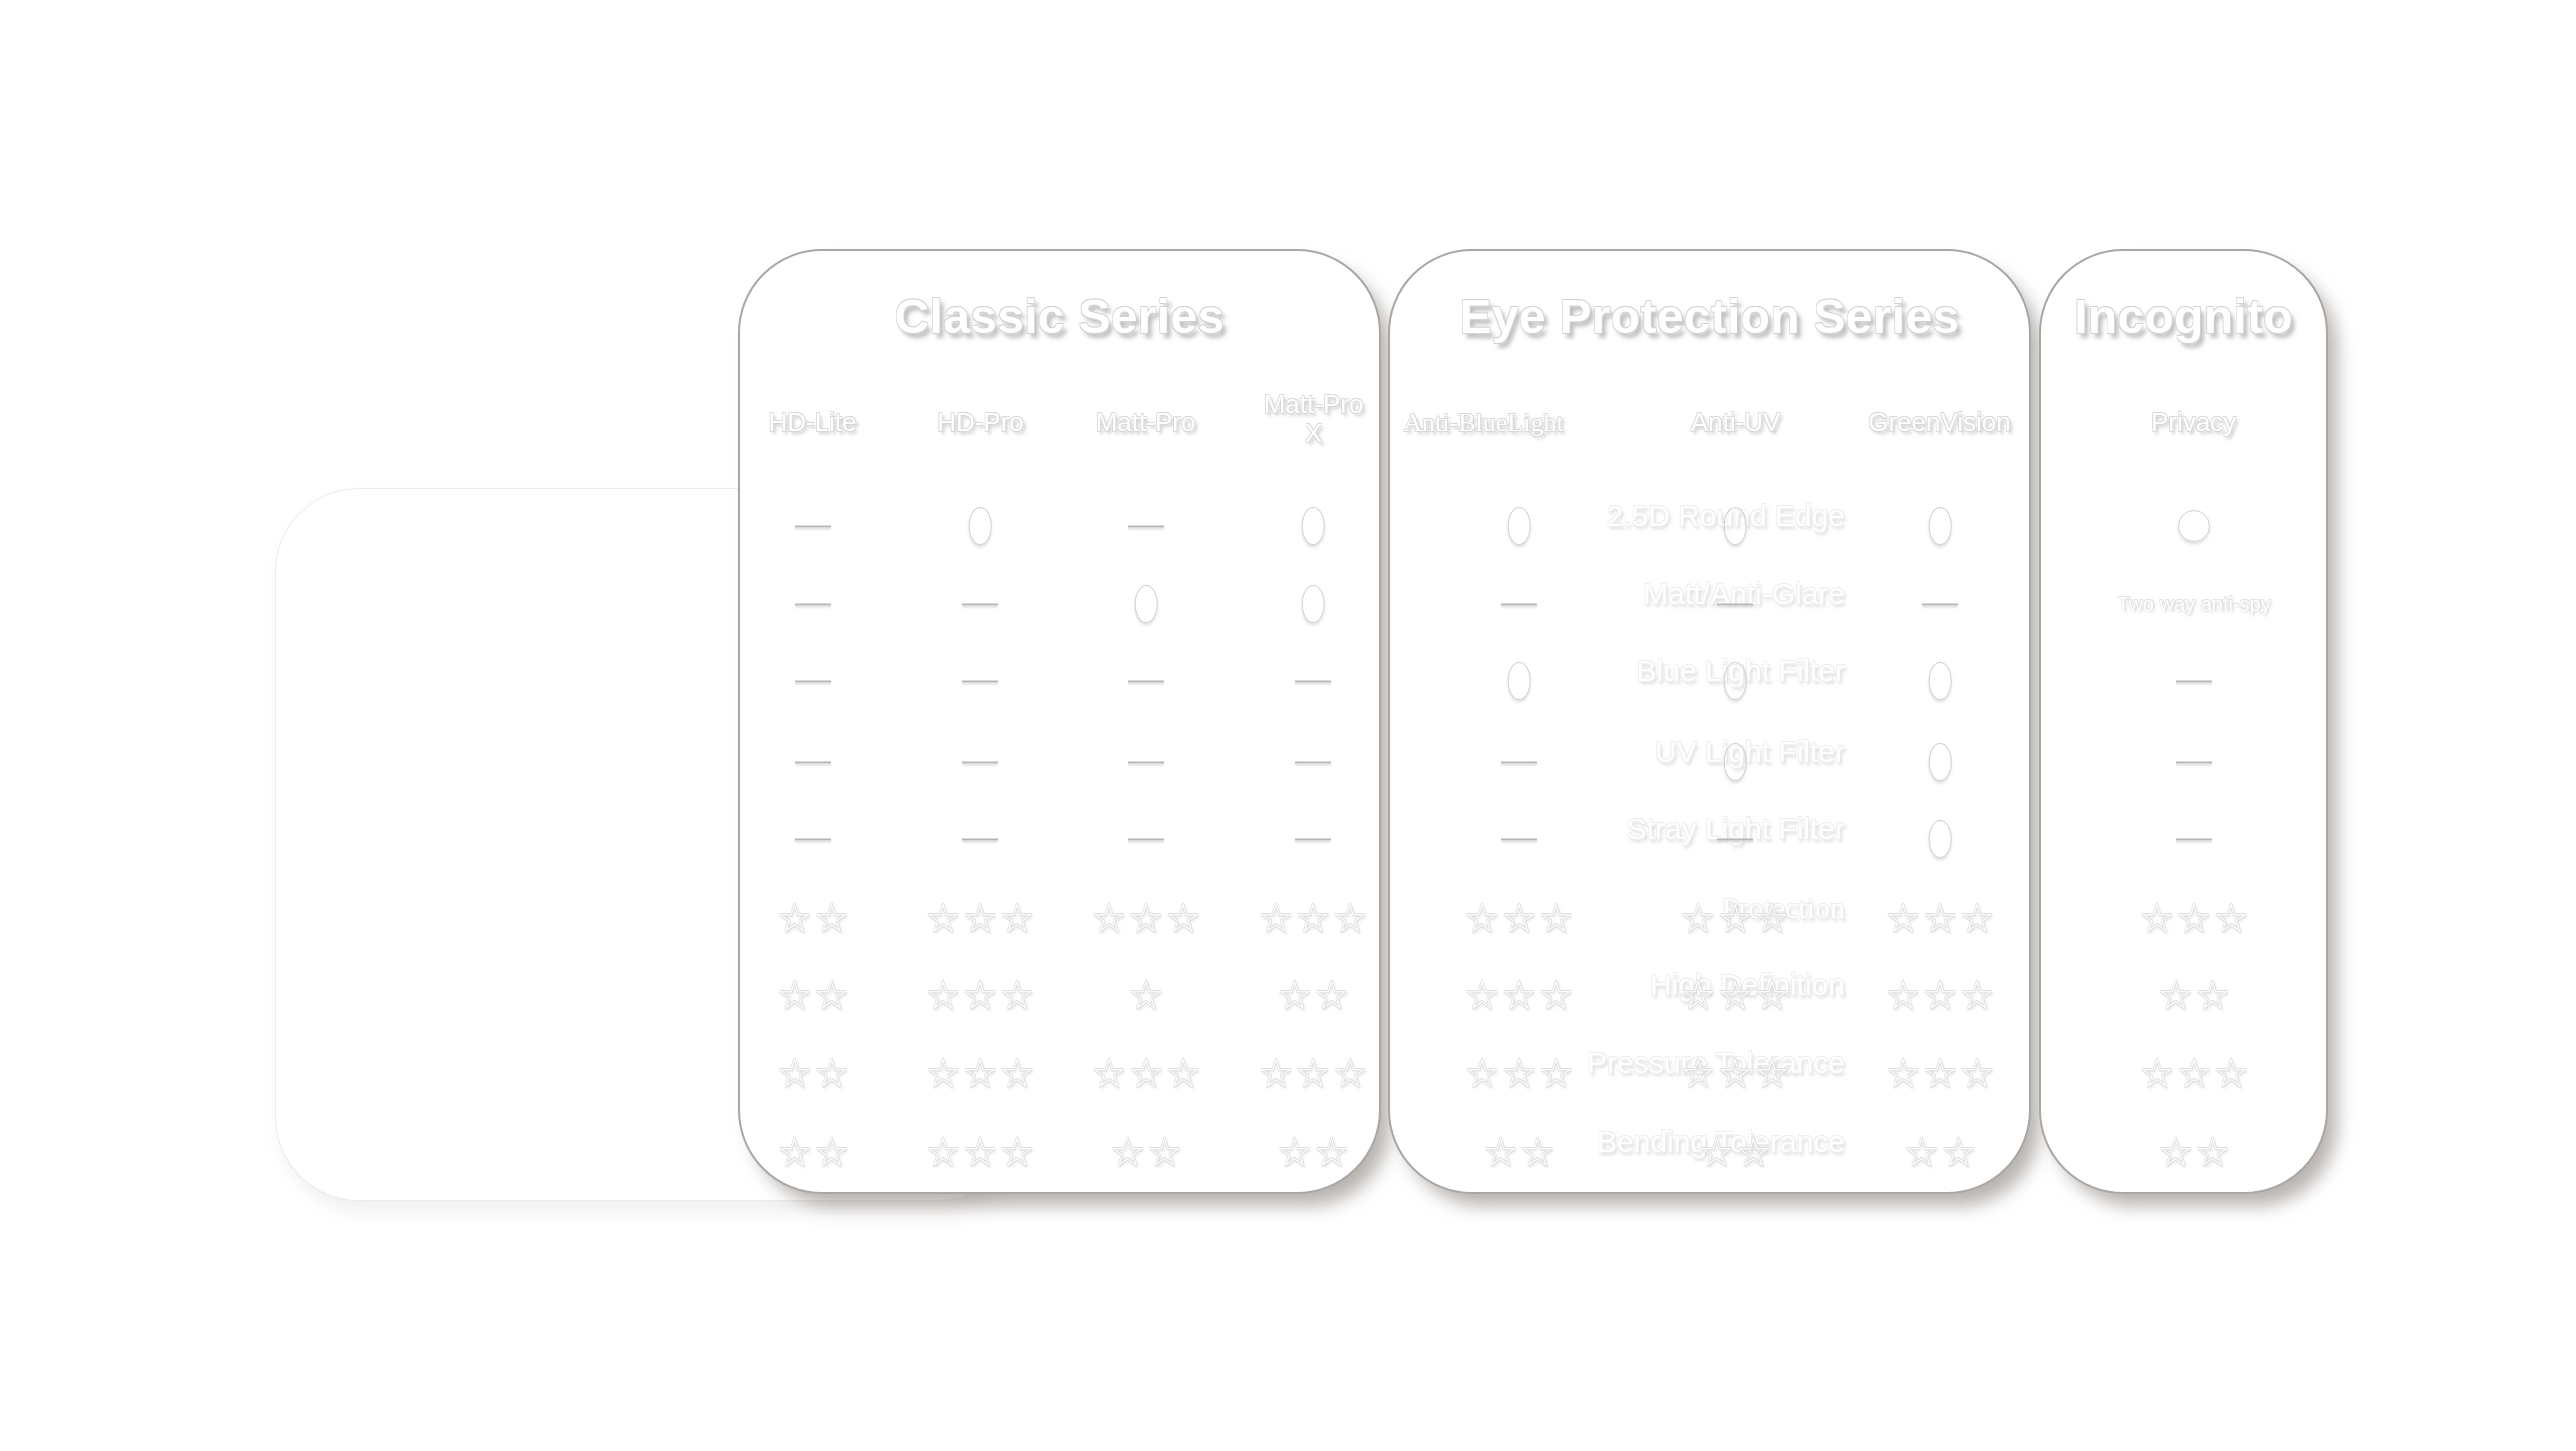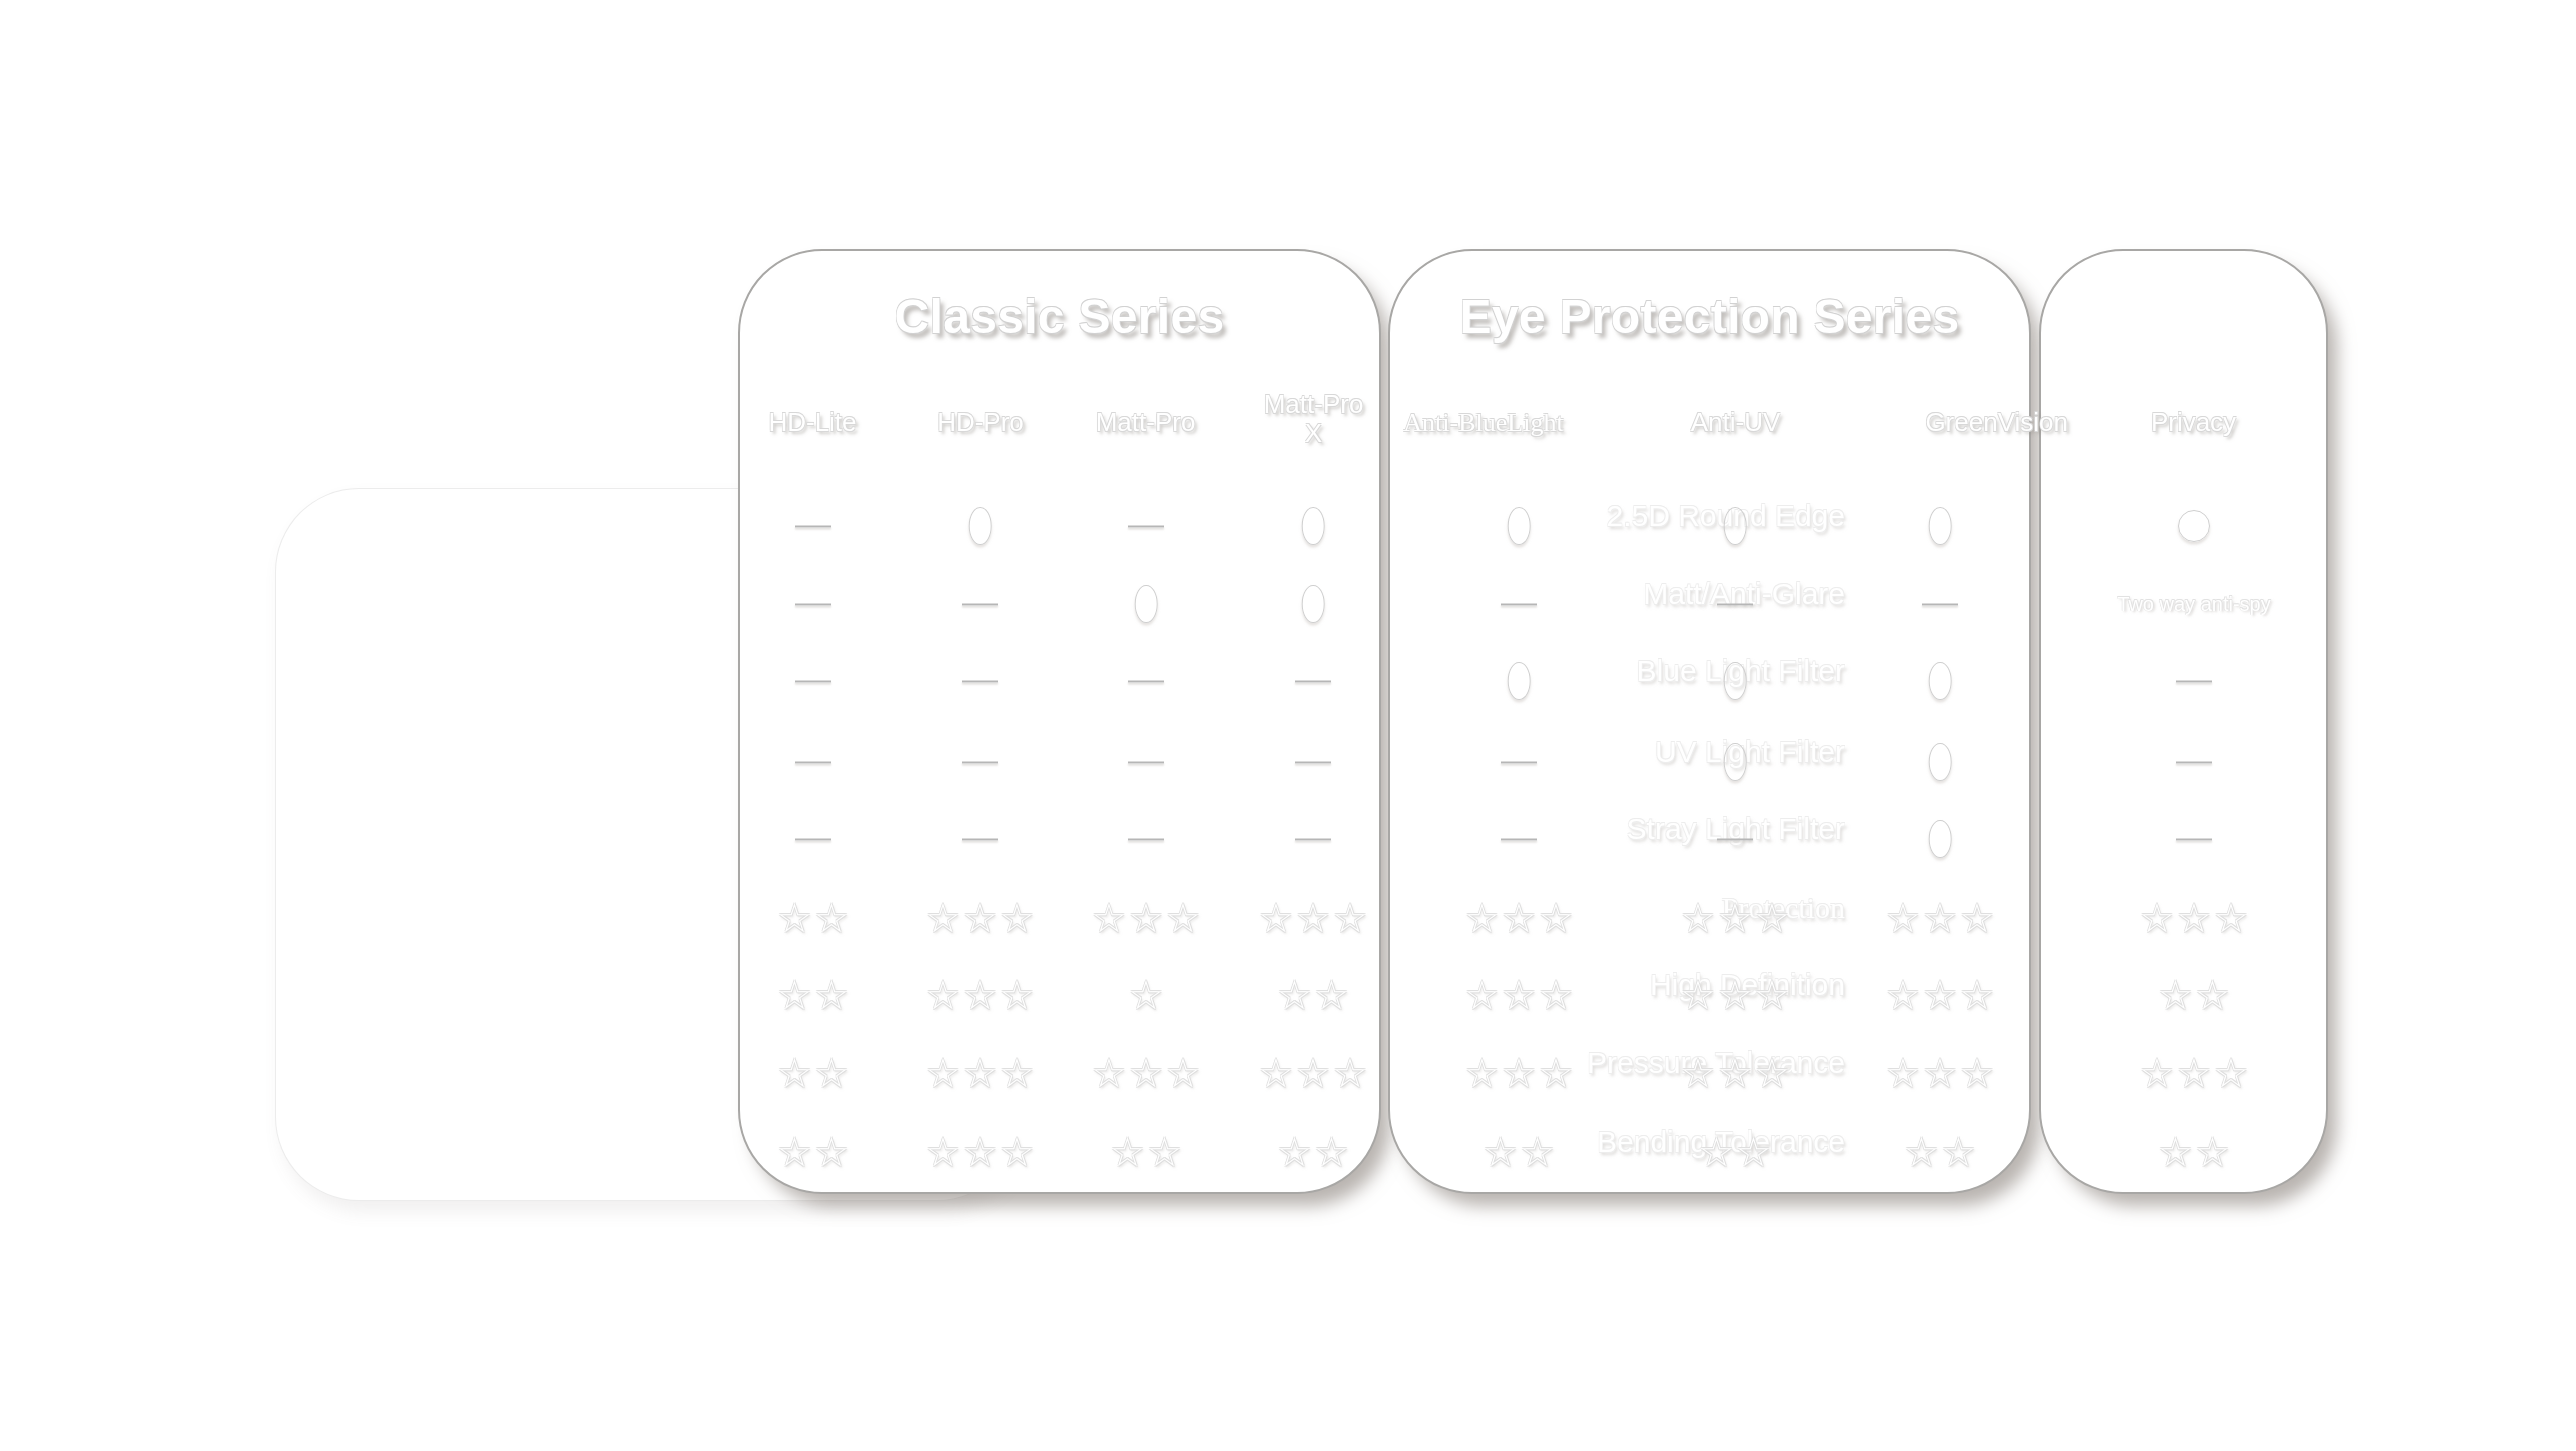--- a/index.html
+++ b/index.html
@@ -151,30 +151,31 @@
 
 <div id="stage">
 
   <div class="card labels"></div>
   <div class="card classic"></div>
   <div class="card eye"></div>
   <div class="card incognito"></div>
 
   <div class="series-title" style="top:289px;left:738px;width:643px;">Classic Series</div>
   <div class="series-title" style="top:289px;left:1388px;width:643px;">Eye Protection Series</div>
+  <div class="series-title" style="top:289px;left:2039px;width:289px;">Incognito</div>
 
   <div id="colheads">
       <div class="col-head" style="left: 684px; top: 408px; width: 257px;">HD-Lite</div>
       <div class="col-head" style="left: 852px; top: 408px; width: 257px;">HD-Pro</div>
       <div class="col-head" style="left: 1017px; top: 408px; width: 257px;">Matt-Pro</div>
       <div class="col-head" style="left: 1185px; top: 390px; width: 257px;">Matt-Pro
 X</div>
       <div class="col-head" style="left: 1355px; top: 408px; width: 257px; font-family: Liberation Serif, serif;">Anti-BlueLight</div>
       <div class="col-head" style="left: 1607px; top: 408px; width: 257px;">Anti-UV</div>
-      <div class="col-head" style="left: 1811px; top: 408px; width: 257px; text-align: right;">GreenVision</div>
+      <div class="col-head" style="left: 1811px; top: 408px; width: 257px;">GreenVision</div>
       <div class="col-head" style="left: 2065px; top: 408px; width: 257px;">Privacy</div>
     </div>
 
   <div id="rowlabels">
       <div class="row-label" style="top: 499px;">2.5D Round Edge</div>
       <div class="row-label" style="top: 577px;">Matt/Anti-Glare</div>
       <div class="row-label" style="top: 654px;">Blue Light Filter</div>
       <div class="row-label" style="top: 735px;">UV Light Filter</div>
       <div class="row-label" style="top: 812px;">Stray Light Filter</div>
       <div class="row-label" style="top: 891px; font-family: Liberation Serif, serif;">Protection</div>

